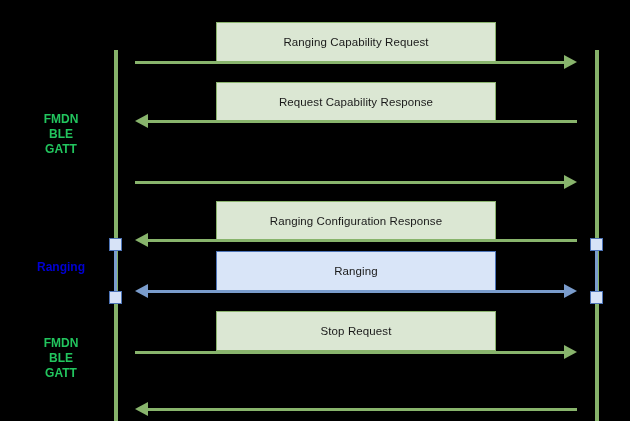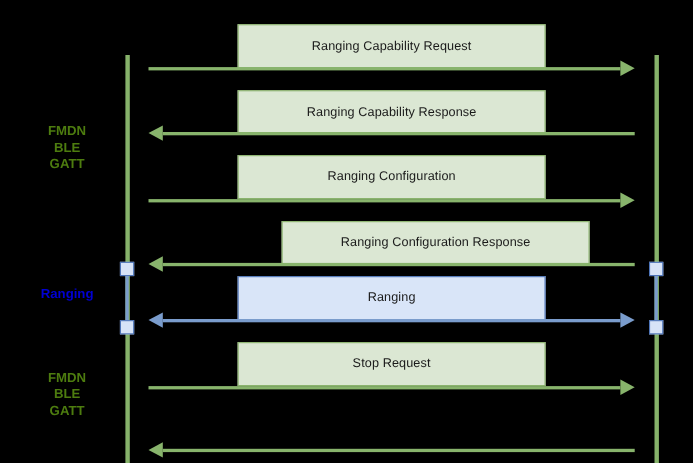--- a/index.html
+++ b/index.html
@@ -35,21 +35,21 @@
   .head{position:absolute;top:0;width:0;height:0;
         border-top:7px solid transparent;border-bottom:7px solid transparent;}
   .arrow.green .head.right{border-left:13px solid #88b46c;}
   .arrow.green .head.left {border-right:13px solid #88b46c;}
   .arrow.blue  .head.right{border-left:13px solid #7a9ccc;}
   .arrow.blue  .head.left {border-right:13px solid #7a9ccc;}
 
   
   .side-label{position:absolute;left:22px;width:78px;text-align:center;
               font-size:12px;font-weight:bold;line-height:15px;}
-  .side-label.green{color:#4d7c0f;}
+  .side-label.green{color:#22c55e;}
   .side-label.blue {color:#0000d4;}
 </style>
 </head>
 <body>
 
 <div id="diagram">
 
   <div class="lifeline left" style="top:50px;height:371px;"></div>
   <div class="lifeline right" style="top:50px;height:371px;"></div>
 
@@ -76,33 +76,32 @@
     <div>BLE</div>
     <div>GATT</div>
   </div>
 
   <div class="msg-box green" style="top:22px;">Ranging Capability Request</div>
   <div class="arrow green" style="left:135px;width:442px;top:55px;">
     <div class="shaft" style="left:0;width:429px;"></div>
     <div class="head right" style="left:429px;"></div>
   </div>
 
-  <div class="msg-box green" style="top:82px;">Ranging Capability Response</div>
+  <div class="msg-box green" style="top:82px;">Request Capability Response</div>
   <div class="arrow green" style="left:135px;width:442px;top:114px;">
     <div class="head left" style="left:0;"></div>
     <div class="shaft" style="left:13px;width:429px;"></div>
   </div>
 
-  <div class="msg-box green" style="top:141px;">Ranging Configuration</div>
   <div class="arrow green" style="left:135px;width:442px;top:175px;">
     <div class="shaft" style="left:0;width:429px;"></div>
     <div class="head right" style="left:429px;"></div>
   </div>
 
-  <div class="msg-box green" style="top:201px;margin-left:40px;">Ranging Configuration Response</div>
+  <div class="msg-box green" style="top:201px;">Ranging Configuration Response</div>
   <div class="arrow green" style="left:135px;width:442px;top:233px;">
     <div class="head left" style="left:0;"></div>
     <div class="shaft" style="left:13px;width:429px;"></div>
   </div>
 
   <div class="msg-box blue" style="top:251px;">Ranging</div>
   <div class="arrow blue" style="left:135px;width:442px;top:284px;">
     <div class="head left" style="left:0;"></div>
     <div class="shaft" style="left:13px;width:416px;"></div>
     <div class="head right" style="left:429px;"></div>

